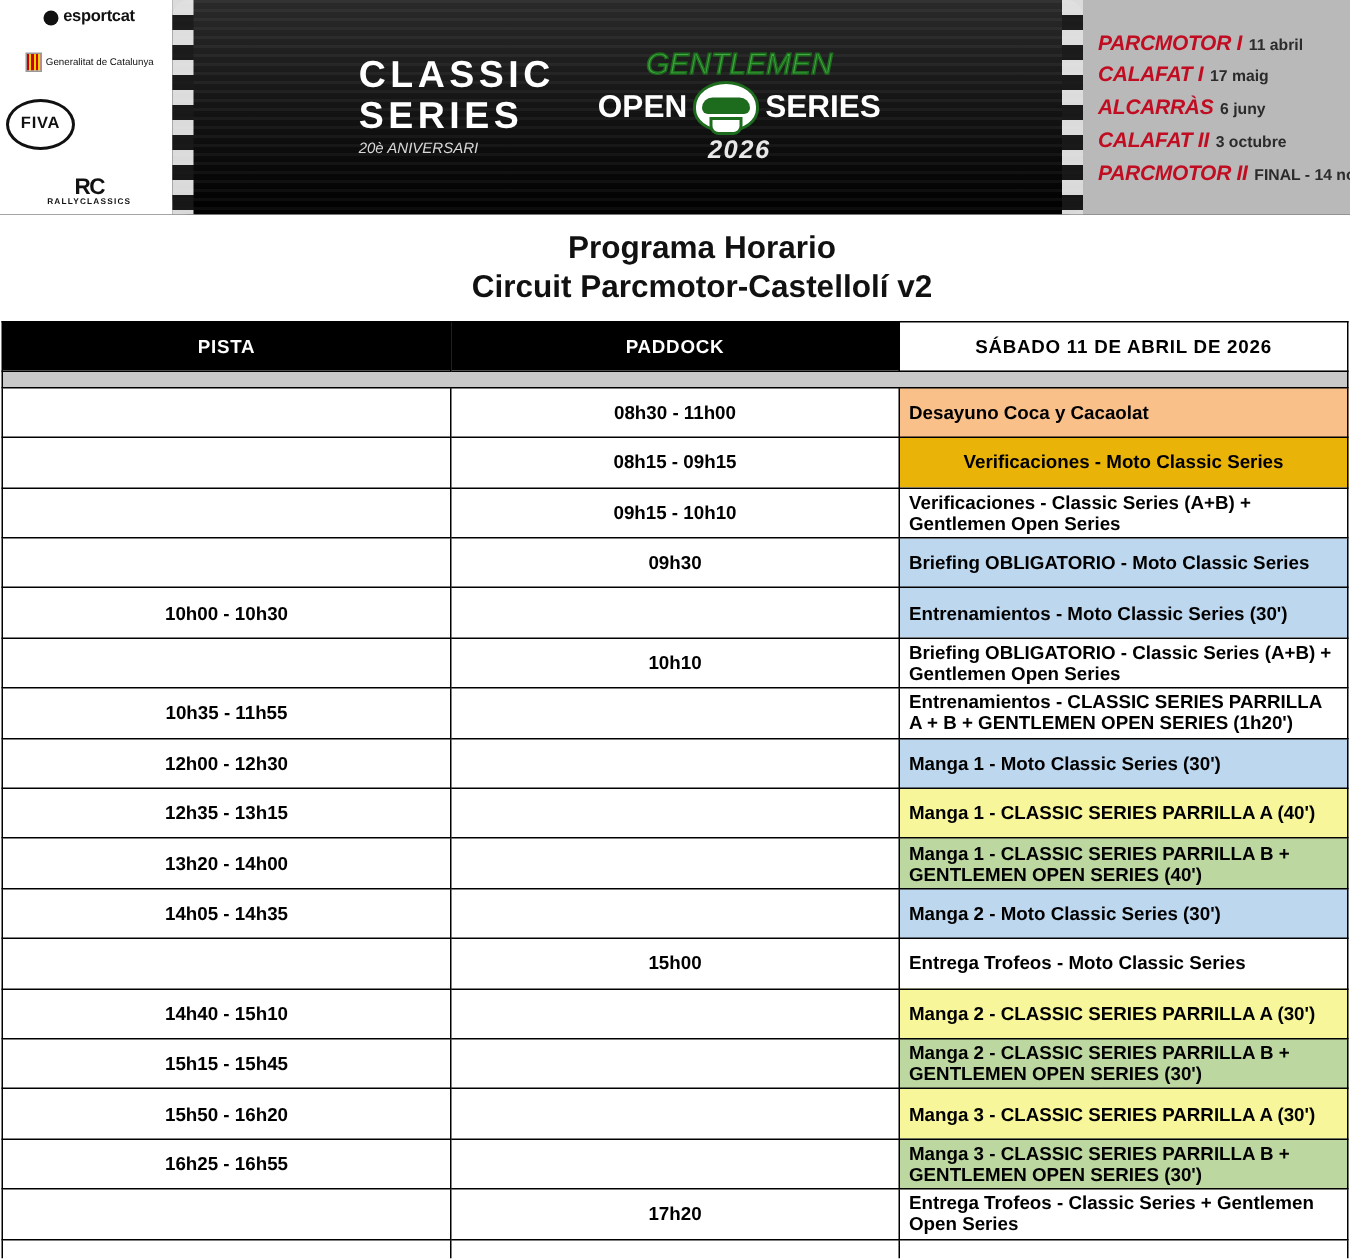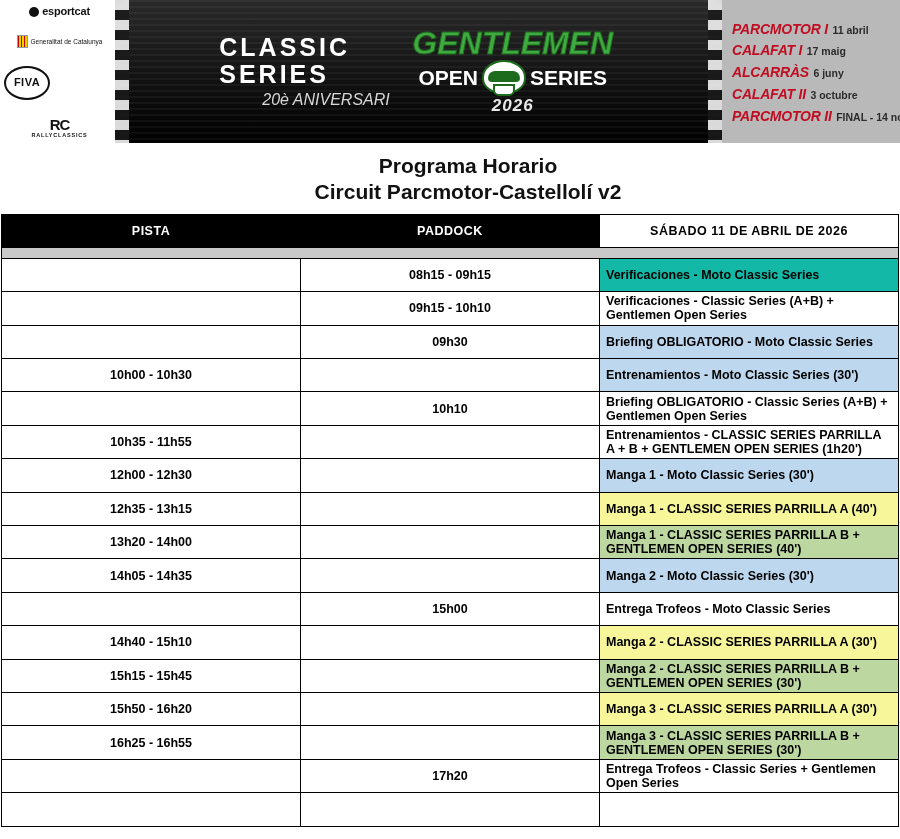--- a/index.html
+++ b/index.html
@@ -93,25 +93,25 @@
   .banner-center:after { right: 0; }
 
   .classic-logo { position: relative; text-align: left; color: #fff; }
   .cl-line1 { font-size: 25px; font-weight: bold; letter-spacing: 3px; line-height: 1; }
   .cl-line2 { font-size: 25px; font-weight: bold; letter-spacing: 3px; line-height: 1; margin-top: 2px;}
   .cl-26 {
     position: absolute; right: -5px; top: -6px;
     font-size: 56px; font-weight: bold; color: #e0182d; line-height: 1;
     font-style: italic; letter-spacing: -2px;
   }
-  .cl-aniv { margin-top: 4px; font-size: 16px; font-style: italic; color: #d8d8d8; margin-left: 43px; }
+  .cl-aniv { margin-top: 4px; font-size: 10px; font-style: italic; color: #d8d8d8; }
 
   .gos-logo { position: relative; width: 210px; text-align: center; }
   .gos-top {
-    font-size: 32px; font-weight: bold; font-style: italic; letter-spacing: 0px;
+    font-size: 20px; font-weight: normal; font-style: italic; letter-spacing: 0px;
     color: #3faa3f; line-height: 1;
     -webkit-text-stroke: 1px #1d6b1d;
   }
   .gos-mid {
     display: flex; align-items: center; justify-content: center; gap: 4px; margin-top: 1px;
   }
   .gos-open, .gos-series {
     font-size: 21px; font-weight: bold; color: #ffffff; line-height: 1;
   }
   .helmet {
@@ -258,22 +258,27 @@
         <th class="hdr">PADDOCK</th>
         <th class="hdr hdr-day">SÁBADO 11 DE ABRIL DE 2026</th>
       </tr>
     </thead>
     <tbody id="tbody">
         <tr class="spacer">
           <td colspan="3"></td>
         </tr>
         <tr>
           <td class="col-pista"></td>
+          <td class="col-paddock">08h30 - 11h00</td>
+          <td class="col-event" style="background: rgb(249, 192, 138);">Desayuno Coca y Cacaolat</td>
+        </tr>
+        <tr>
+          <td class="col-pista"></td>
           <td class="col-paddock">08h15 - 09h15</td>
-          <td class="col-event" style="background: #14b8a6;">Verificaciones - Moto Classic Series</td>
+          <td class="col-event" style="background: #eab308; text-align: center;">Verificaciones - Moto Classic Series</td>
         </tr>
         <tr>
           <td class="col-pista"></td>
           <td class="col-paddock">09h15 - 10h10</td>
           <td class="col-event" style="background: rgb(255, 255, 255);">Verificaciones - Classic Series (A+B) + Gentlemen Open Series</td>
         </tr>
         <tr>
           <td class="col-pista"></td>
           <td class="col-paddock">09h30</td>
           <td class="col-event" style="background: rgb(189, 215, 238);">Briefing OBLIGATORIO - Moto Classic Series</td>

